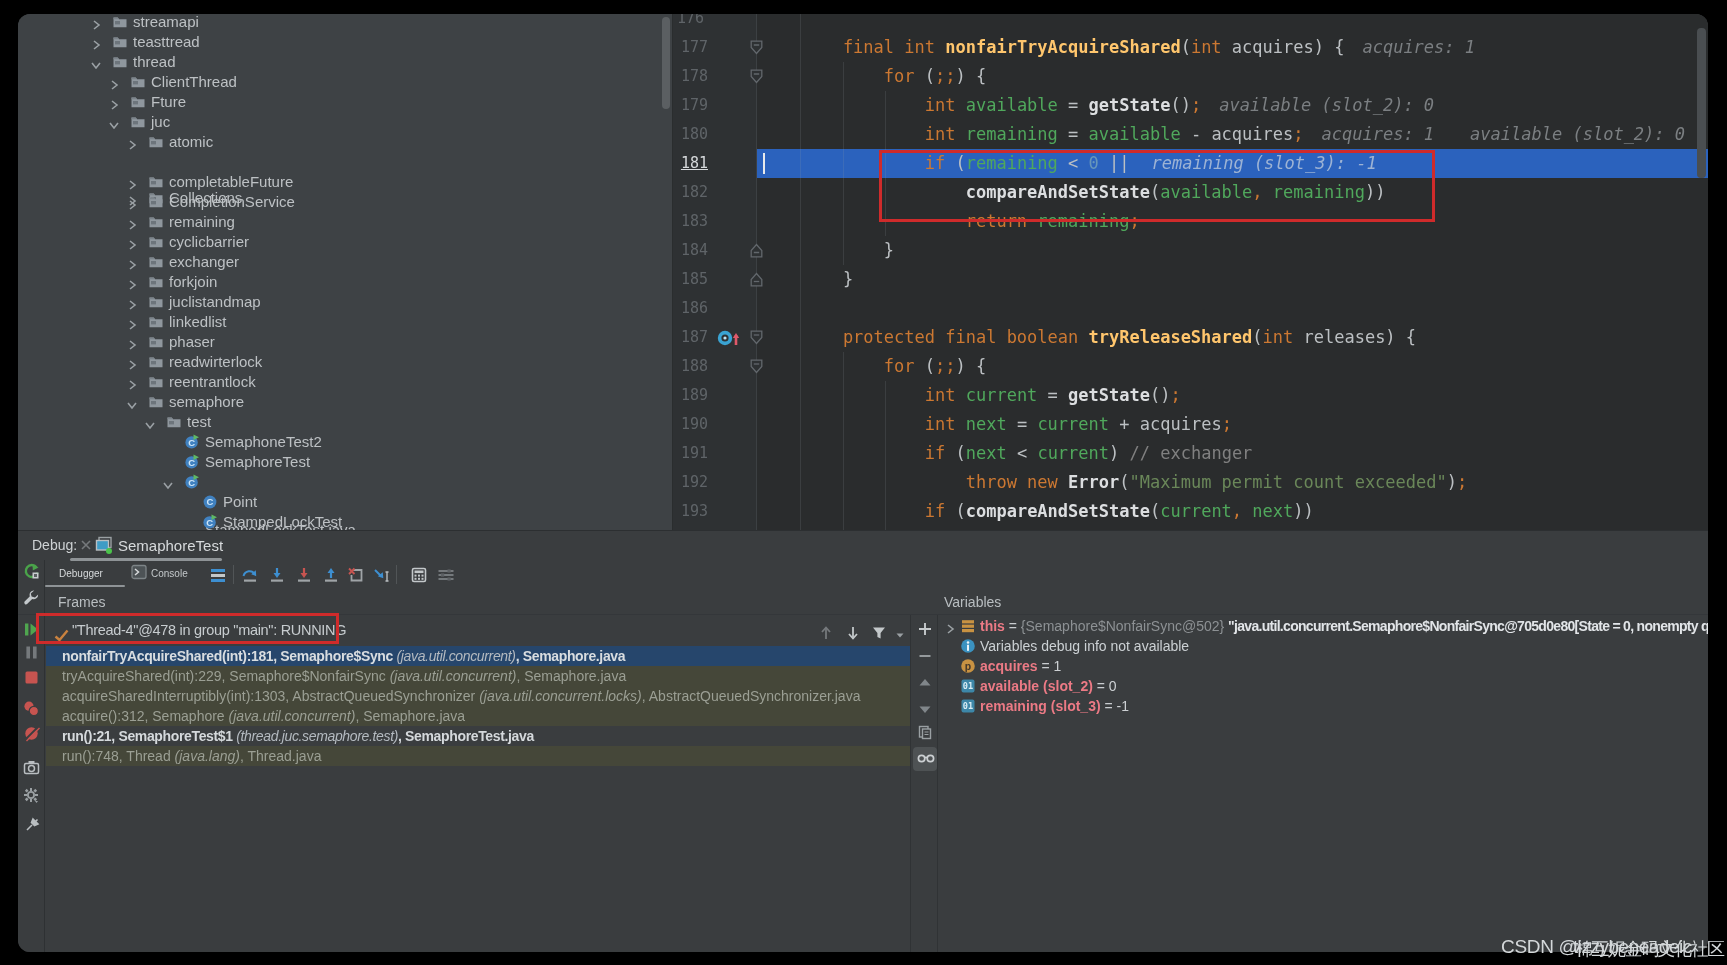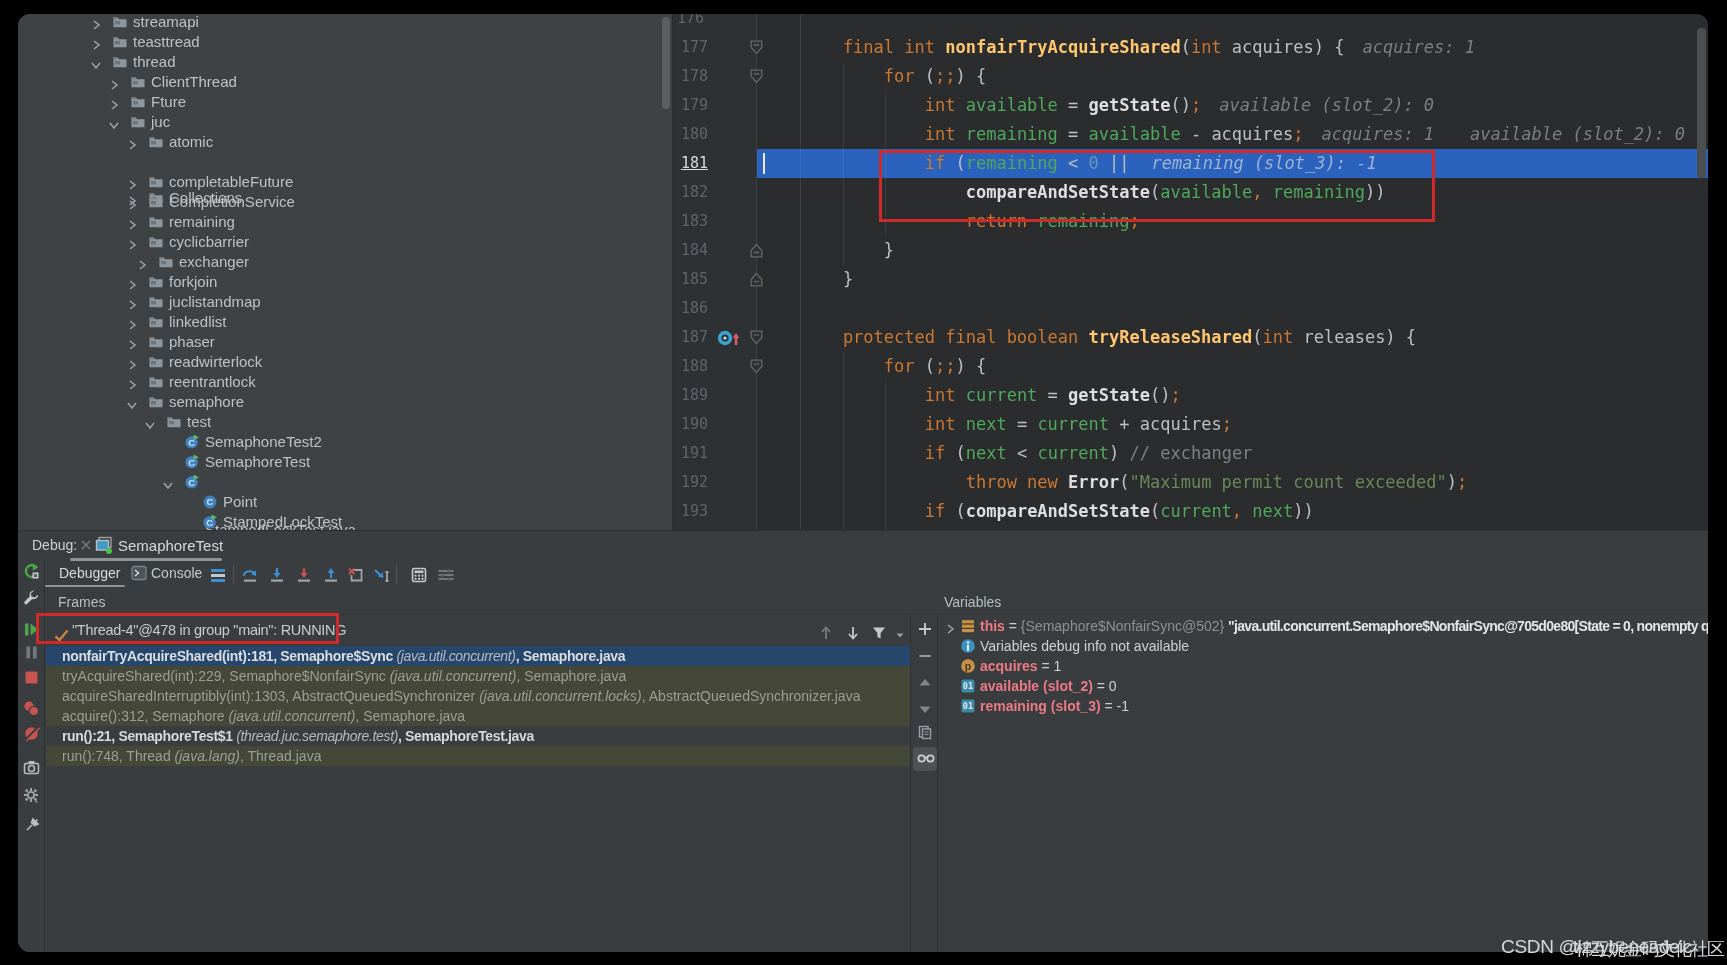--- a/index.html
+++ b/index.html
@@ -46,21 +46,21 @@
   #debug{position:absolute;left:0;top:516px;width:1690px;height:422px;background:#3a3d3f;border-top:1px solid #2c2f31;}
   #debug-header{position:absolute;left:0;top:0;width:100%;height:29px;}
   #debug-label{position:absolute;left:14px;top:0;height:29px;line-height:29px;color:#ced2d4;font-size:14px;}
   #debug-tab-close{position:absolute;left:61px;top:7px;width:14px;height:14px;}
   #debug-tab{position:absolute;left:77px;top:0;height:29px;}
   #debug-tab-icon{position:absolute;left:0;top:5px;width:18px;height:18px;}
   #debug-tab-label{position:absolute;left:23px;top:0;height:29px;line-height:29px;color:#d7dadc;font-size:15px;white-space:nowrap;}
   #debug-tab-underline{position:absolute;left:52px;top:27px;width:152px;height:3px;background:#8e9396;border-radius:2px;}
 
   #debug-toolbar{position:absolute;left:27px;top:29px;width:1663px;height:29px;}
-  .view-tab{position:absolute;top:0;height:27px;line-height:27px;font-size:14px;color:#c3c8ca;white-space:nowrap;}
+  .view-tab{position:absolute;top:0;height:27px;line-height:27px;font-size:10px;color:#c3c8ca;white-space:nowrap;}
   #tab-debugger{left:14px;}
   #tab-debugger .vt-label{color:#d7dadc;}
   #debugger-tab-underline{position:absolute;left:0px;top:25px;width:80px;height:2px;background:#8e9396;border-radius:1px;}
   #tab-console{left:86px;}
   .vt-icon{display:inline-block;width:16px;height:16px;vertical-align:-3px;margin-right:4px;}
   .dbg-icon{position:absolute;top:7px;width:16px;height:16px;}
   .toolbar-sep{position:absolute;top:5px;width:1px;height:19px;background:#515557;}
 
   #left-strip{position:absolute;left:0;top:29px;width:27px;height:393px;border-right:1px solid #2e3133;}
   .strip-icon{position:absolute;left:5px;width:17px;height:17px;}
@@ -236,21 +236,21 @@
             <span class="tree-chevron" style="left: 108px;"><svg width="12" height="12" viewBox="0 0 12 12">
                 <polyline points="4,2 9,6 4,10" fill="none" stroke="#9aa0a4" stroke-width="1.6"></polyline>
               </svg></span>
             <span class="tree-icon" style="left: 130px;"><svg width="16" height="16" viewBox="0 0 16 16">
                 <path d="M1.5 3.5 h4.2 l1.4 1.8 h7.4 v8 h-13 z" fill="#8f979e"></path>
                 <path d="M1.5 3.5 h4.2 l1.4 1.8 h-5.6 z" fill="#7c848b"></path>
                 <rect x="3" y="7" width="5" height="3.4" fill="#6d757c"></rect>
               </svg></span>
             <span class="tree-label" style="left: 151px;">cyclicbarrier</span>
           </div>
-          <div class="tree-row" style="top: 238px; margin-left: 10px;">
+          <div class="tree-row" style="top: 238px;">
             <span class="tree-chevron" style="left: 108px;"><svg width="12" height="12" viewBox="0 0 12 12">
                 <polyline points="4,2 9,6 4,10" fill="none" stroke="#9aa0a4" stroke-width="1.6"></polyline>
               </svg></span>
             <span class="tree-icon" style="left: 130px;"><svg width="16" height="16" viewBox="0 0 16 16">
                 <path d="M1.5 3.5 h4.2 l1.4 1.8 h7.4 v8 h-13 z" fill="#8f979e"></path>
                 <path d="M1.5 3.5 h4.2 l1.4 1.8 h-5.6 z" fill="#7c848b"></path>
                 <rect x="3" y="7" width="5" height="3.4" fill="#6d757c"></rect>
               </svg></span>
             <span class="tree-label" style="left: 151px;">exchanger</span>
           </div>

